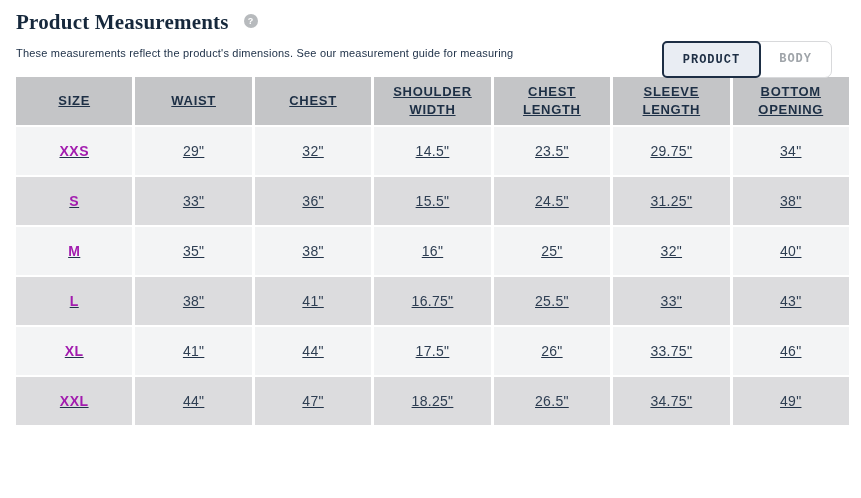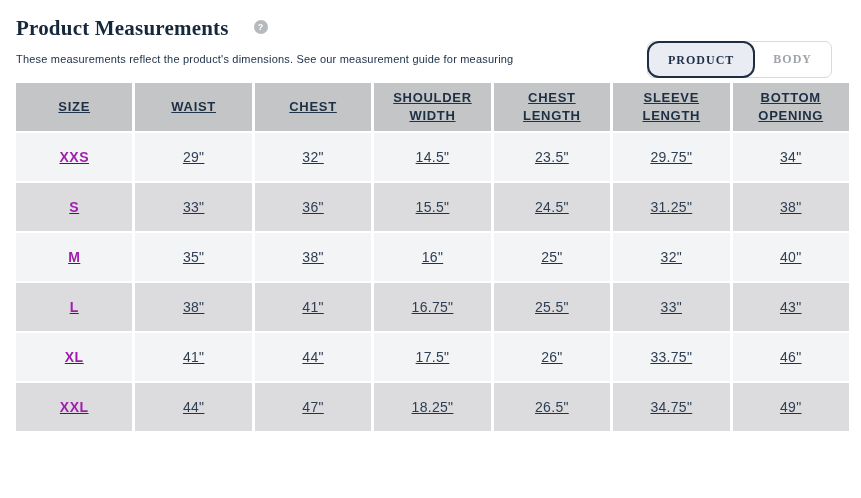--- a/index.html
+++ b/index.html
@@ -7,21 +7,21 @@
   body {
     width: 861px; height: 498px;
     background: #ffffff;
     font-family: "Liberation Sans", sans-serif;
     color: #21334a;
     overflow: hidden;
   }
   .page { position: relative; padding: 8px 14px 0 16px; width: 861px; }
 
   
-  .title-row { display: flex; align-items: center; gap: 25px; margin-top: 8px; }
+  .title-row { display: flex; align-items: center; gap: 15px; margin-top: 2px; }
   .title {
     font-family: "Liberation Serif", serif;
     font-size: 21px; font-weight: 600;
     color: #16283c; letter-spacing: 0.2px;
     margin: 0;
   }
   .info-icon {
     width: 14px; height: 14px; border-radius: 50%;
     background: #b7babd; color: #ffffff;
     font-size: 9px; font-weight: 700;
@@ -36,24 +36,24 @@
 
   
   .toggle {
     position: absolute; top: 41px; right: 29px;
     display: flex; align-items: stretch;
     border: 1px solid #d8d9db; border-radius: 7px;
     background: #ffffff; height: 37px;
   }
   .seg {
     border: none; background: transparent;
-    font-family: Liberation Serif, serif;
+    font-family: Liberation Mono, monospace;
     font-size: 12px; font-weight: 700; letter-spacing: 1px;
     color: #9fa4a9; padding: 0 19px; cursor: pointer;
-    border-radius: 12px; line-height: 35px;
+    border-radius: 5px; line-height: 35px;
   }
   .seg.selected {
     border: 2px solid #1d2e44; background: #e9edf3;
     color: #1d2e44; margin: -1px;
   }
 
   
   table {
     border-collapse: separate; border-spacing: 3px 2px;
     table-layout: fixed; width: 839px;

